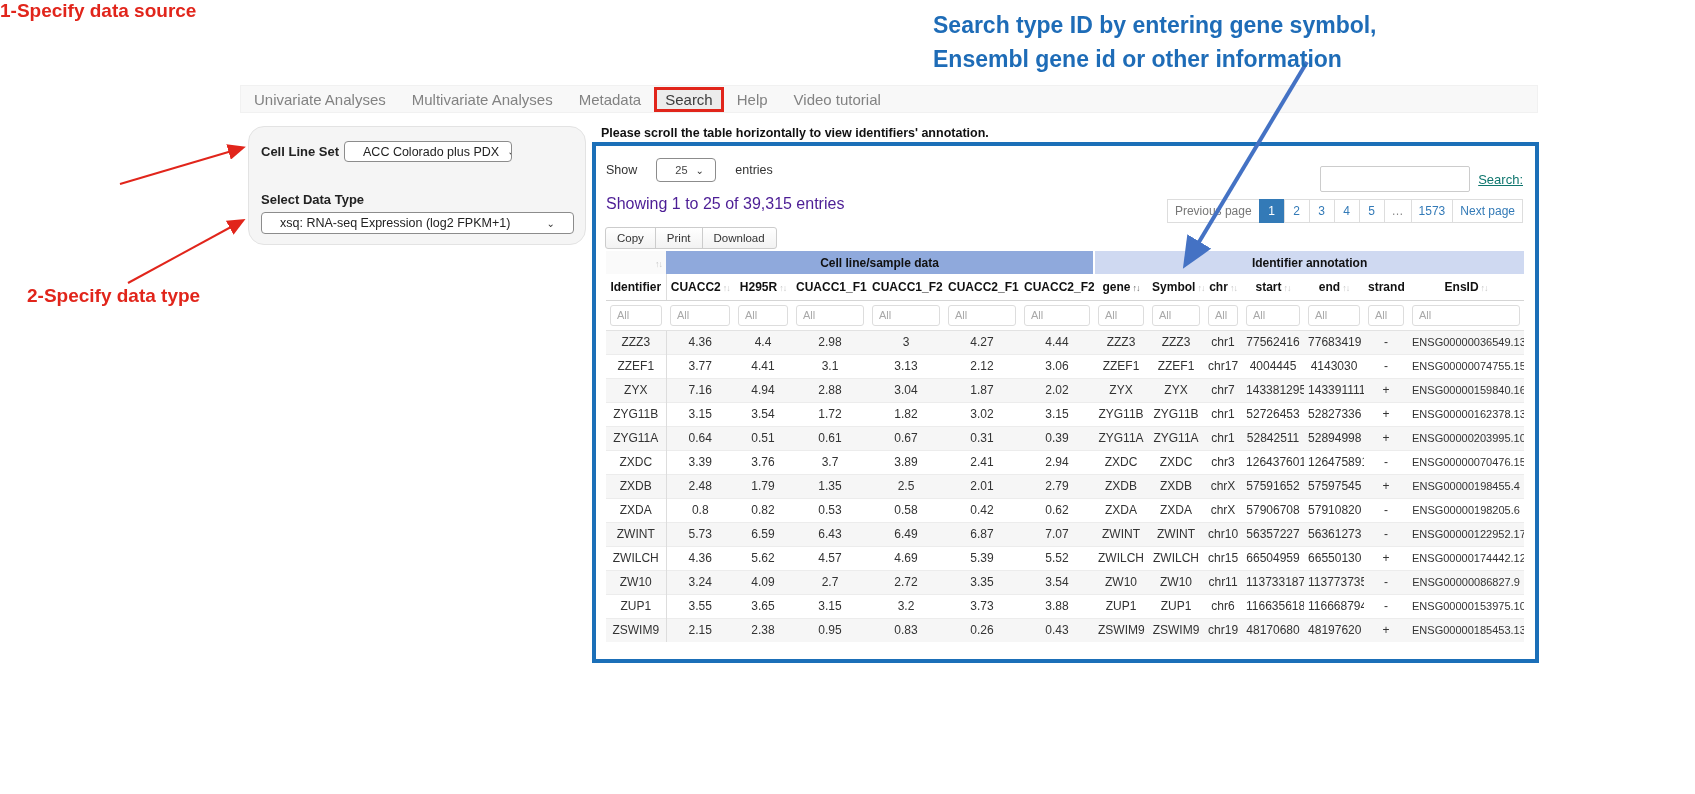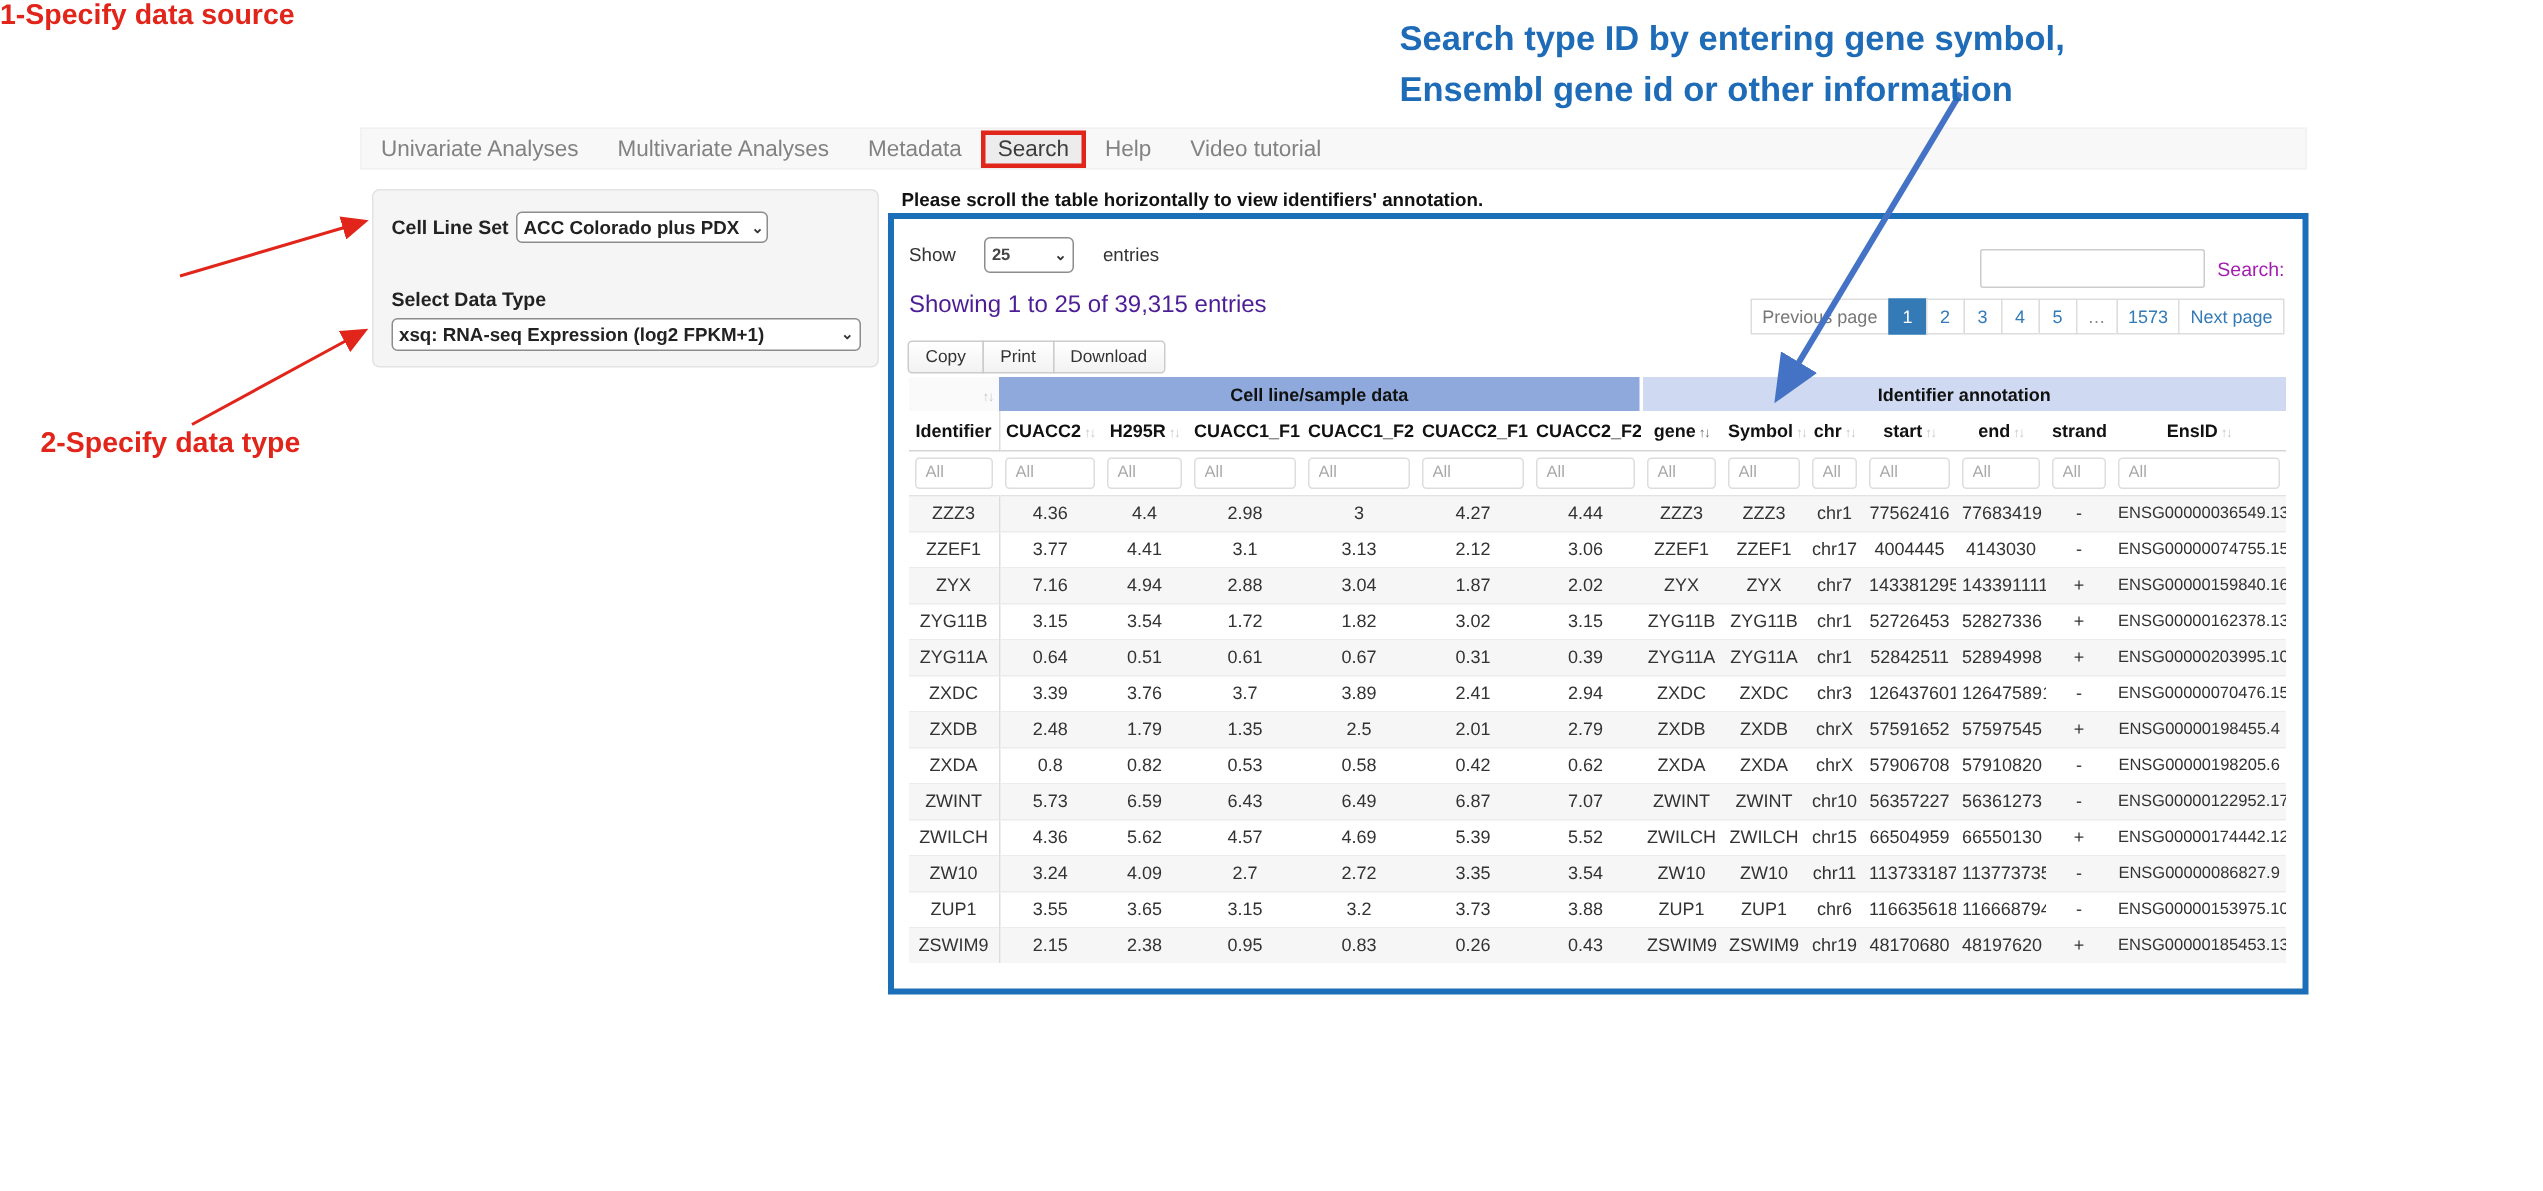--- a/index.html
+++ b/index.html
@@ -16,44 +16,44 @@
   
   .navbar {
     position:absolute; left:240px; top:85px; width:1298px; height:28px;
     background:#f8f8f8; border:1px solid #f1f1f1; display:flex; align-items:center; gap:0; z-index:5;
   }
   .nav-item { padding:4px 13px; font-size:15px; color:#828282; cursor:pointer; white-space:nowrap; }
   .nav-item.active { color:#3c3c3c; background:#ececec; border:3px solid #e1251b; padding:1px 8px; }
   
   .well {
     position:absolute; left:248px; top:126px; width:338px; height:119px;
-    background:#f5f5f5; border:1px solid #e3e3e3; border-radius:5px; padding:14px 12px; z-index:4;
+    background:#f5f5f5; border:1px solid #e3e3e3; border-radius:16px; padding:14px 12px; z-index:4;
   }
   .well .row1 { display:flex; align-items:center; gap:5px; }
   .ctl-label { font-size:13px; font-weight:bold; color:#222; }
   .fake-select {
     display:inline-flex; align-items:center; justify-content:space-between; gap:8px;
-    background:#fff; border:1px solid #8c8c8c; border-radius:4px; padding:1px 4px;
-    font-size:12.5px; color:#222; height:21px; cursor:pointer; white-space:nowrap; overflow:hidden;font-weight:bold;
+    background:#fff; border:1px solid #8c8c8c; border-radius:4px; padding:1px 18px;
+    font-size:12.5px; color:#222; height:21px; cursor:pointer; white-space:nowrap; overflow:hidden;
   }
   .fake-select .chev { font-size:10px; color:#333; }
   .dtype-label { margin-top:30px; }
   .dtype-select { margin-top:5px; width:313px; height:22px; }
   
   .scroll-hint { position:absolute; left:601px; top:126px; font-size:12.5px; font-weight:bold; color:#111; z-index:4; }
   .blue-box {
     position:absolute; left:592px; top:142px; width:947px; height:521px;
     border:4px solid #1b6fb8; background:#fff; z-index:3;
   }
   .show-group { position:absolute; left:10px; top:12px; display:flex; align-items:center; gap:19px; font-size:12.5px; color:#333; }
   .show-select { height:24px; width:60px; font-size:11px; color:#444; }
   .showing-text { position:absolute; left:10px; top:49px; font-size:16px; color:#4c1d95; }
   .search-group { position:absolute; right:12px; top:20px; display:flex; align-items:center; gap:8px; }
   .search-input { width:150px; height:26px; border:1px solid #ccc; border-radius:2px; padding:2px 6px; font-size:12px; }
-  .search-label { font-size:13px; color:#a21caf; }
+  .search-label { font-size:13px; color:#0f766e;text-decoration:underline; }
   .pagination { position:absolute; right:12px; top:53px; display:flex; align-items:stretch; }
   .pg-btn {
     border:1px solid #ddd; background:#fff; color:#337ab7; font-size:12px;
     min-width:26px; padding:4px 7px; text-align:center; cursor:pointer; margin-left:-1px;
     font-family:"Liberation Sans",sans-serif;
   }
   .pg-btn.pg-prev { color:#777; }
   .pg-btn.active { background:#337ab7; color:#fff; border-color:#337ab7; }
   .pg-btn.ellipsis { color:#888; cursor:default; }
   .dt-buttons { position:absolute; left:10px; top:81px; display:flex; }

